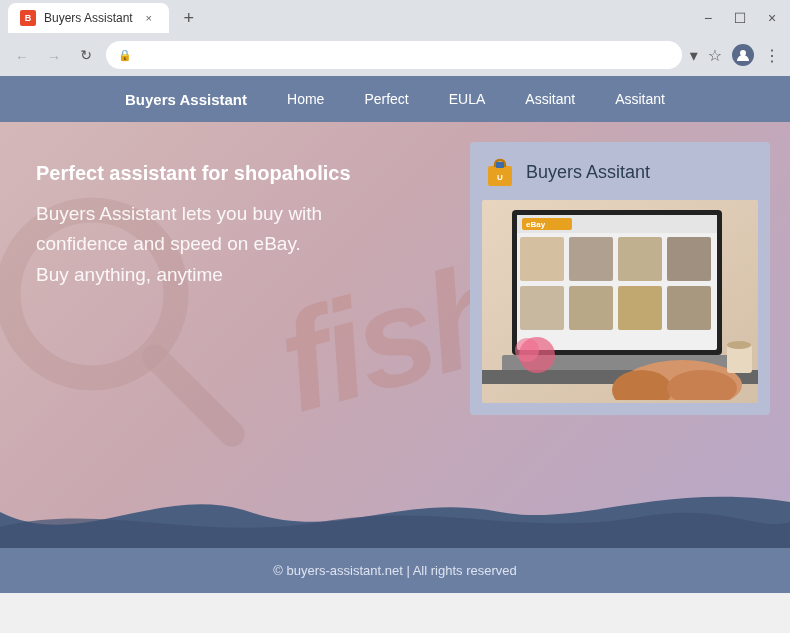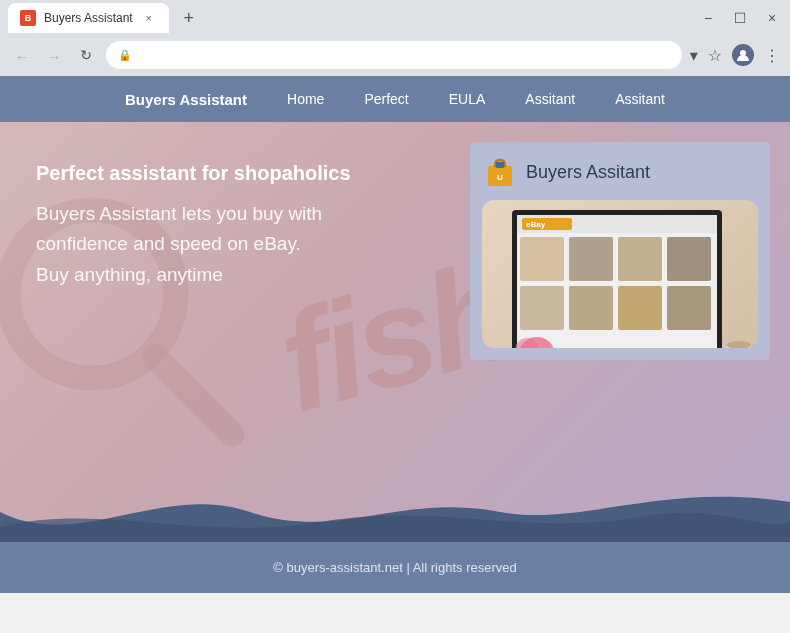--- a/index.html
+++ b/index.html
@@ -240,23 +240,23 @@
       gap: 8px;
       margin-bottom: 10px;
     }
     .product-card-title {
       font-size: 18px;
       font-weight: normal;
       color: #2c3e50;
     }
     .laptop-image {
       width: 276px;
-      height: 148px;
+      height: 203px;
       background: linear-gradient(145deg, #e8d5c0, #d4c0a8);
-      border-radius: 12px;
+      border-radius: 2px;
       position: relative;
       overflow: hidden;
     }
 
     
     .wave-bottom {
       position: absolute;
       bottom: 0;
       left: 0;
       right: 0;
@@ -265,21 +265,21 @@
     
     .site-footer {
       background: #6b7fa3;
       text-align: center;
       padding: 8px;
       color: #dde3f0;
       font-size: 13px;
       position: absolute;
       bottom: 0;
       width: 100%;
-      height: 51px;
+      height: 45px;
       display: flex;
       align-items: center;
       justify-content: center;
     }
   </style>
 </head>
 <body>
 
 <div>
 

